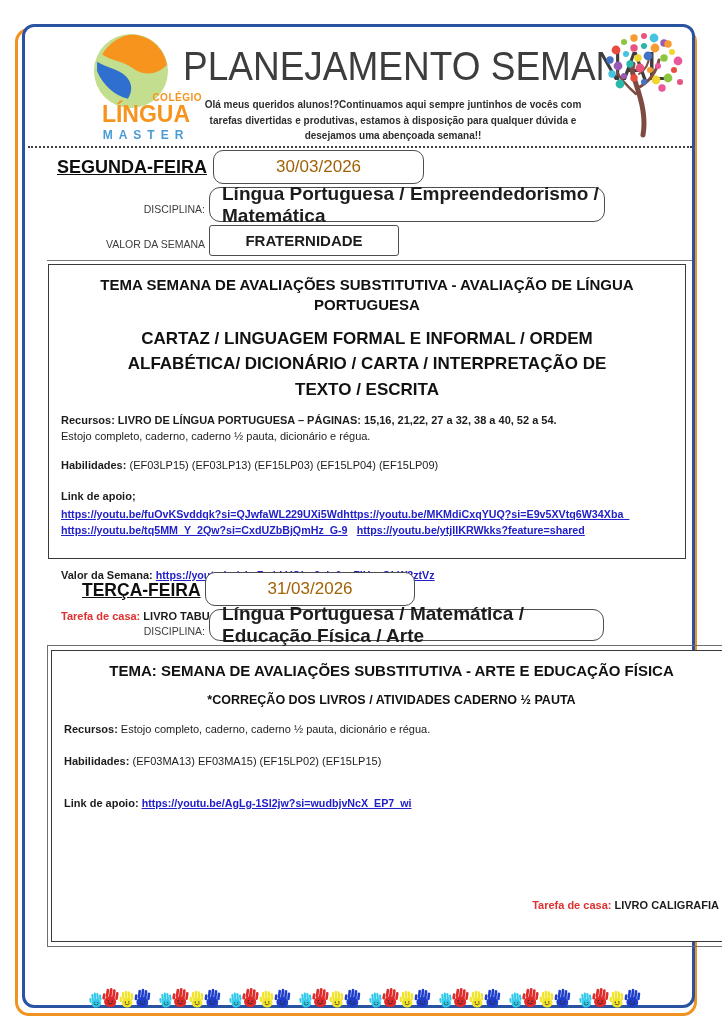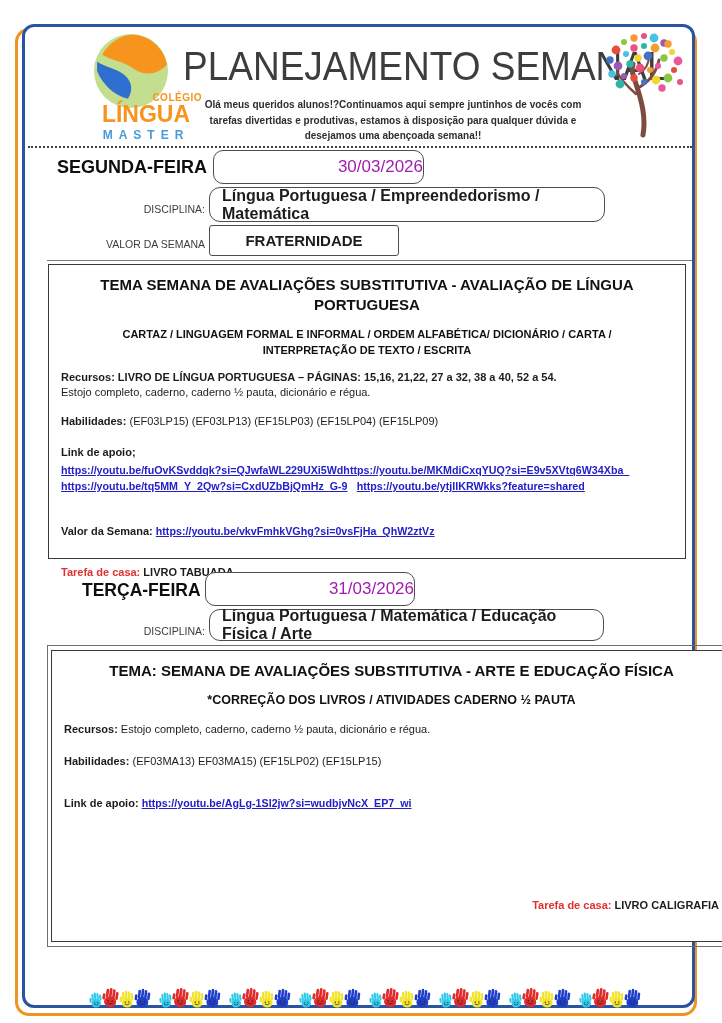--- a/index.html
+++ b/index.html
@@ -20,49 +20,49 @@
   .logo-line3{text-align:center;color:var(--master-blue);font-size:12px;font-weight:700;letter-spacing:6px;margin-top:2px;}
   .page-title{position:absolute;left:183px;top:44px;width:412px;text-align:center;
         font-size:37px;font-weight:400;color:#3d3d3d;white-space:nowrap;
         transform:scaleY(1.1);transform-origin:top;}
   .page-subtitle{position:absolute;left:203px;top:97px;width:380px;text-align:center;
         font-size:10px;font-weight:700;color:#2e2e2e;line-height:1.55;}
   .tree{position:absolute;left:598px;top:30px;}
   .dotted-divider{position:absolute;left:28px;top:146px;width:664px;border-top:2.5px dotted #3f3f3f;}
 
   
-  .day-label{position:absolute;font-weight:800;color:#0e0e0e;}
+  .day-label{position:absolute;font-weight:800;color:#0e0e0e;text-decoration:underline;}
   .day-label.mon{left:57px;top:157px;font-size:18px;}
   .day-label.tue{left:82px;top:580px;font-size:17.5px;}
   .round-box{position:absolute;border:1.8px solid #4d4d4d;border-radius:10px;background:#fff;
         display:flex;align-items:center;box-sizing:border-box;}
-  .date-box{justify-content:flex-end;font-size:17px;color:#a21caf;}
+  .date-box{justify-content:center;font-size:17px;color:#a16207;}
   .date-box.mon{left:213px;top:150px;width:211px;height:34px;}
   .date-box.tue{left:205px;top:572px;width:210px;height:34px;}
   .small-label{position:absolute;font-size:10.5px;color:#3c3c3c;text-align:right;width:105px;}
   .disc-label.mon{left:100px;top:203px;}
   .disc-label.tue{left:100px;top:625px;}
   .valor-label{left:100px;top:238px;}
-  .disc-box{font-weight:700;font-size:16px;padding-left:12px;border-radius:11px;}
+  .disc-box{font-weight:700;font-size:19px;padding-left:12px;border-radius:11px;}
   .disc-box.mon{left:209px;top:187px;width:396px;height:35px;}
   .disc-box.tue{left:209px;top:609px;width:395px;height:32px;}
   .valor-box{left:209px;top:225px;width:190px;height:31px;justify-content:center;
         font-weight:700;font-size:15px;border-radius:3px;}
 
   
   .theme-box{position:absolute;border:1.7px solid #3a3a3a;background:#fff;
         box-sizing:border-box;padding:6px 12px;font-size:11px;}
   .theme-box.box1{left:48px;top:264px;width:638px;height:295px;}
   .theme-box.box1::before{content:"";position:absolute;top:-5px;left:-2px;right:-7px;
         border-top:1.5px solid #7a7a7a;}
   .theme-box.box2{left:51px;top:650px;width:681px;height:292px;padding-top:6px;}
   .theme-box.box2::before{content:"";position:absolute;top:-6px;left:-5px;right:3px;bottom:-6px;
         border:1.5px solid #6e6e6e;border-right:none;z-index:-1;}
   .tb-title{font-size:15px;font-weight:700;text-align:center;margin:4px 28px 0;line-height:1.35;color:#111;}
-  .tb-sub{font-size:11px;font-weight:700;text-align:center;margin:10px 55px 0;line-height:1.5;color:#111;}
+  .tb-sub{font-size:17px;font-weight:700;text-align:center;margin:10px 55px 0;line-height:1.5;color:#111;}
   .box2 .tb-sub{font-size:12.5px;margin-top:10px;}
   .tb-line{line-height:1.45;}
   .lbl{font-weight:700;}
   .reg{font-weight:400;}
   .link{color:var(--link-blue);font-weight:700;text-decoration:underline;font-size:10.7px;
         word-break:break-all;cursor:pointer;}
   .red-lbl{color:var(--task-red);font-weight:700;}
   .bold-val{font-weight:700;}
   .mt11{margin-top:11px;} .mt13{margin-top:13px;} .mt15{margin-top:15px;} .mt2{margin-top:2px;}
   .mt29{margin-top:29px;} .mt25{margin-top:25px;} .mt12{margin-top:12px;} .mt16{margin-top:16px;}

